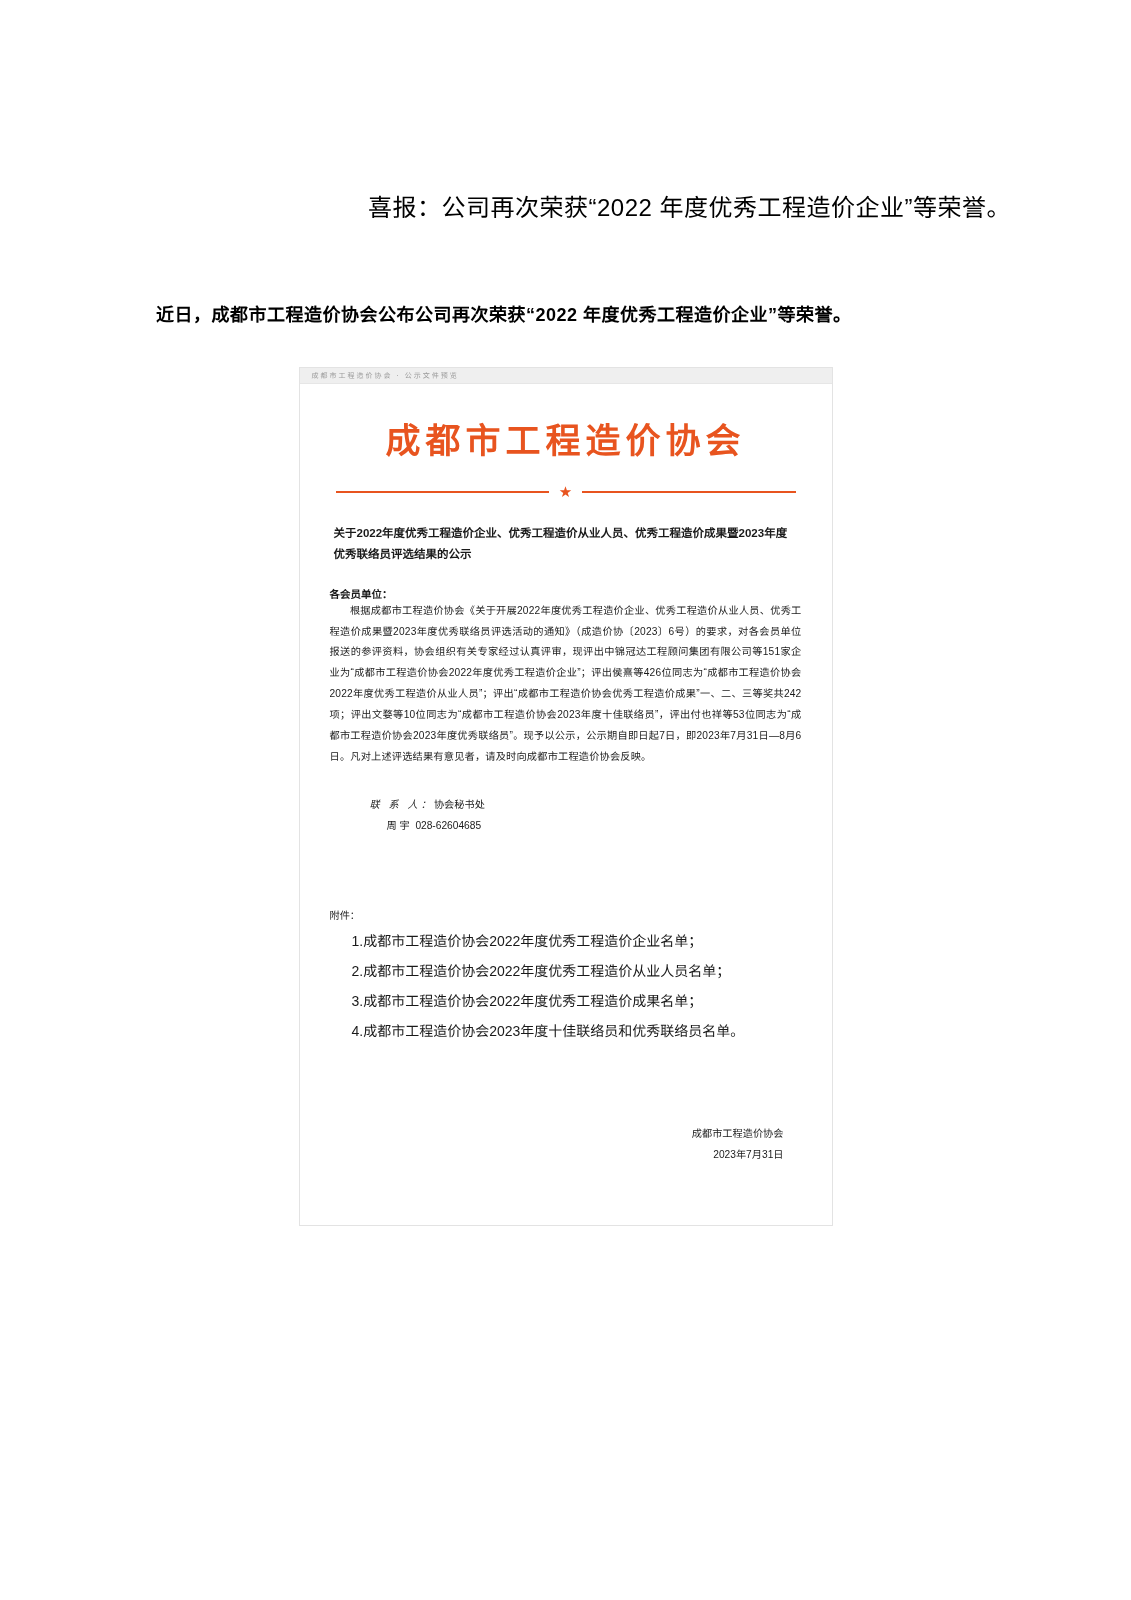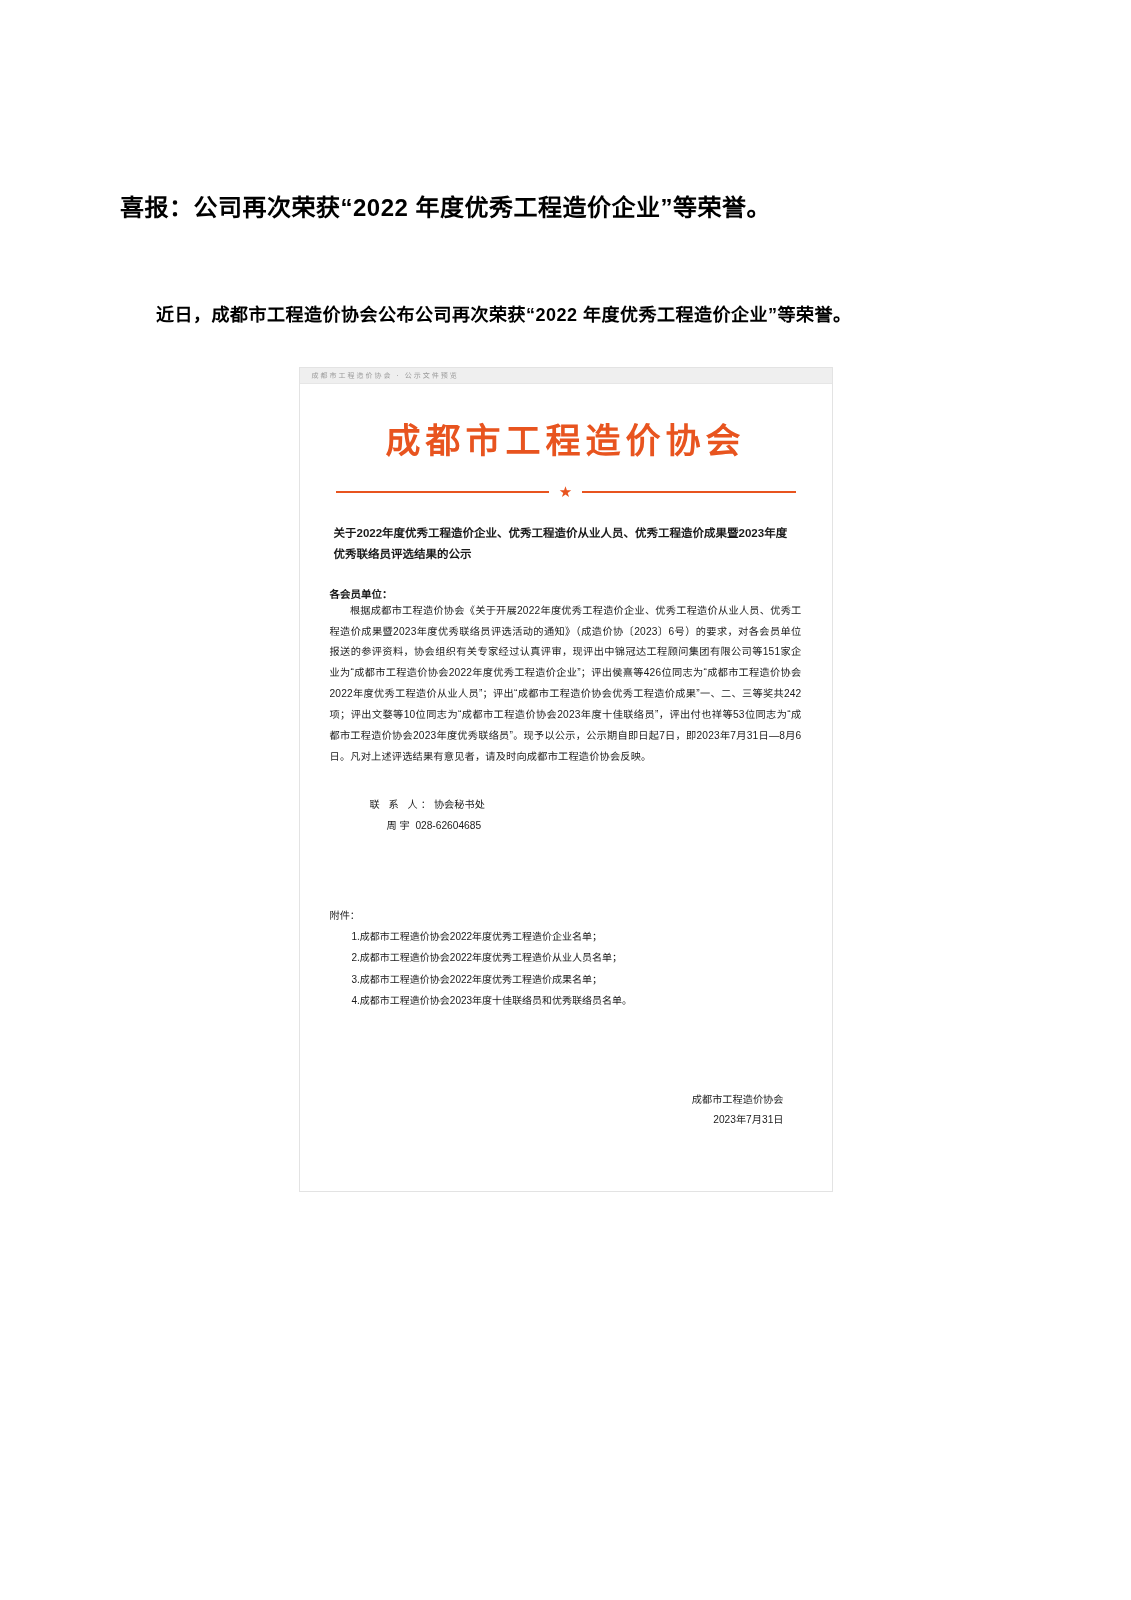--- a/index.html
+++ b/index.html
@@ -17,23 +17,23 @@
   }
   .page {
     width: 1131px;
     height: 1600px;
     box-sizing: border-box;
     padding: 0 120px;
     position: relative;
   }
   .doc-title {
     margin-top: 190px;
-    text-align: left;
+    text-align: right;
     font-size: 24px;
-    font-weight: bold;
+    font-weight: normal;
     letter-spacing: 0.5px;
     line-height: 1.5;
   }
   .doc-para {
     margin-top: 72px;
     font-size: 18px;
     font-weight: bold;
     line-height: 1.95;
     text-indent: 2em;
     letter-spacing: 0.5px;
@@ -112,30 +112,30 @@
     text-indent: 2em;
     letter-spacing: 0.2px;
   }
   .contact-block {
     margin-top: 26px;
     padding-left: 40px;
     font-size: 10.2px;
     line-height: 2.1;
     color: #1a1a1a;
   }
-  .contact-line span.lbl { letter-spacing: 3px; }
+  .contact-line span.lbl { letter-spacing: 3px; font-style: italic; }
   .attach-title {
     margin-top: 70px;
     font-size: 10.2px;
     color: #1a1a1a;
   }
   .attach-list {
     margin-top: 4px;
     padding-left: 22px;
-    font-size: 10px;
+    font-size: 14px;
     line-height: 2.15;
     color: #1a1a1a;
   }
   .signature {
     margin-top: 78px;
     text-align: right;
     padding-right: 18px;
     font-size: 10.2px;
     line-height: 2.0;
     color: #1a1a1a;

